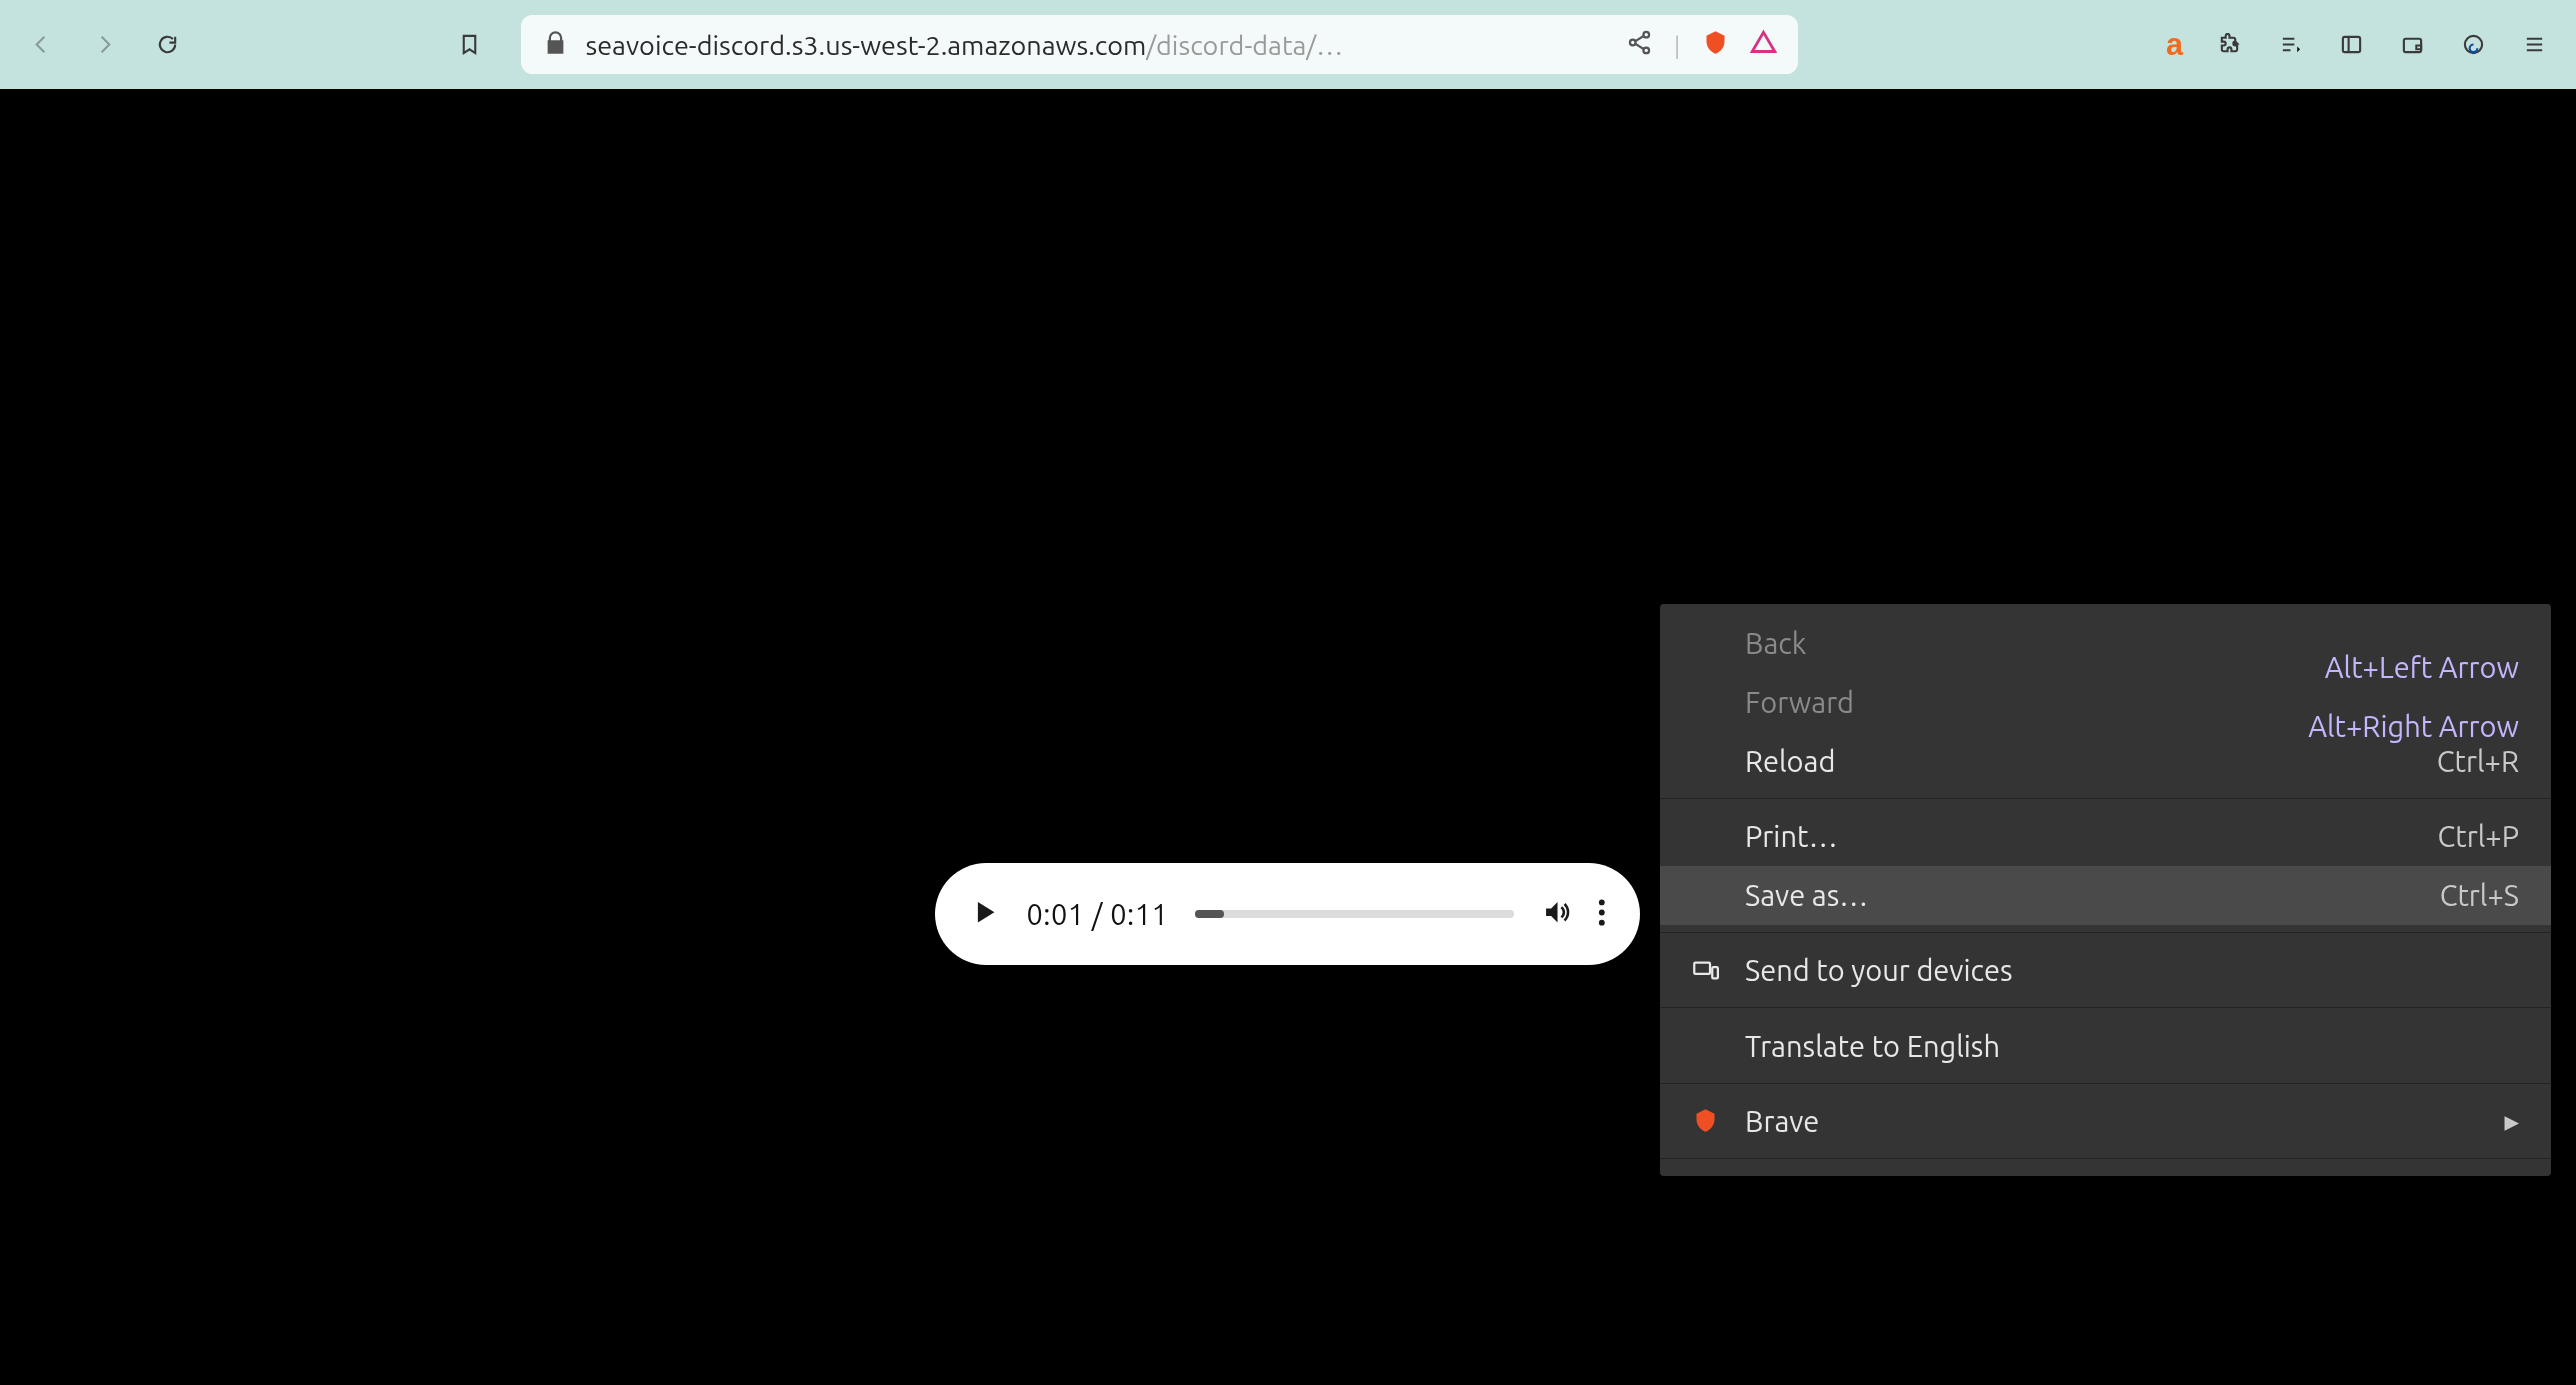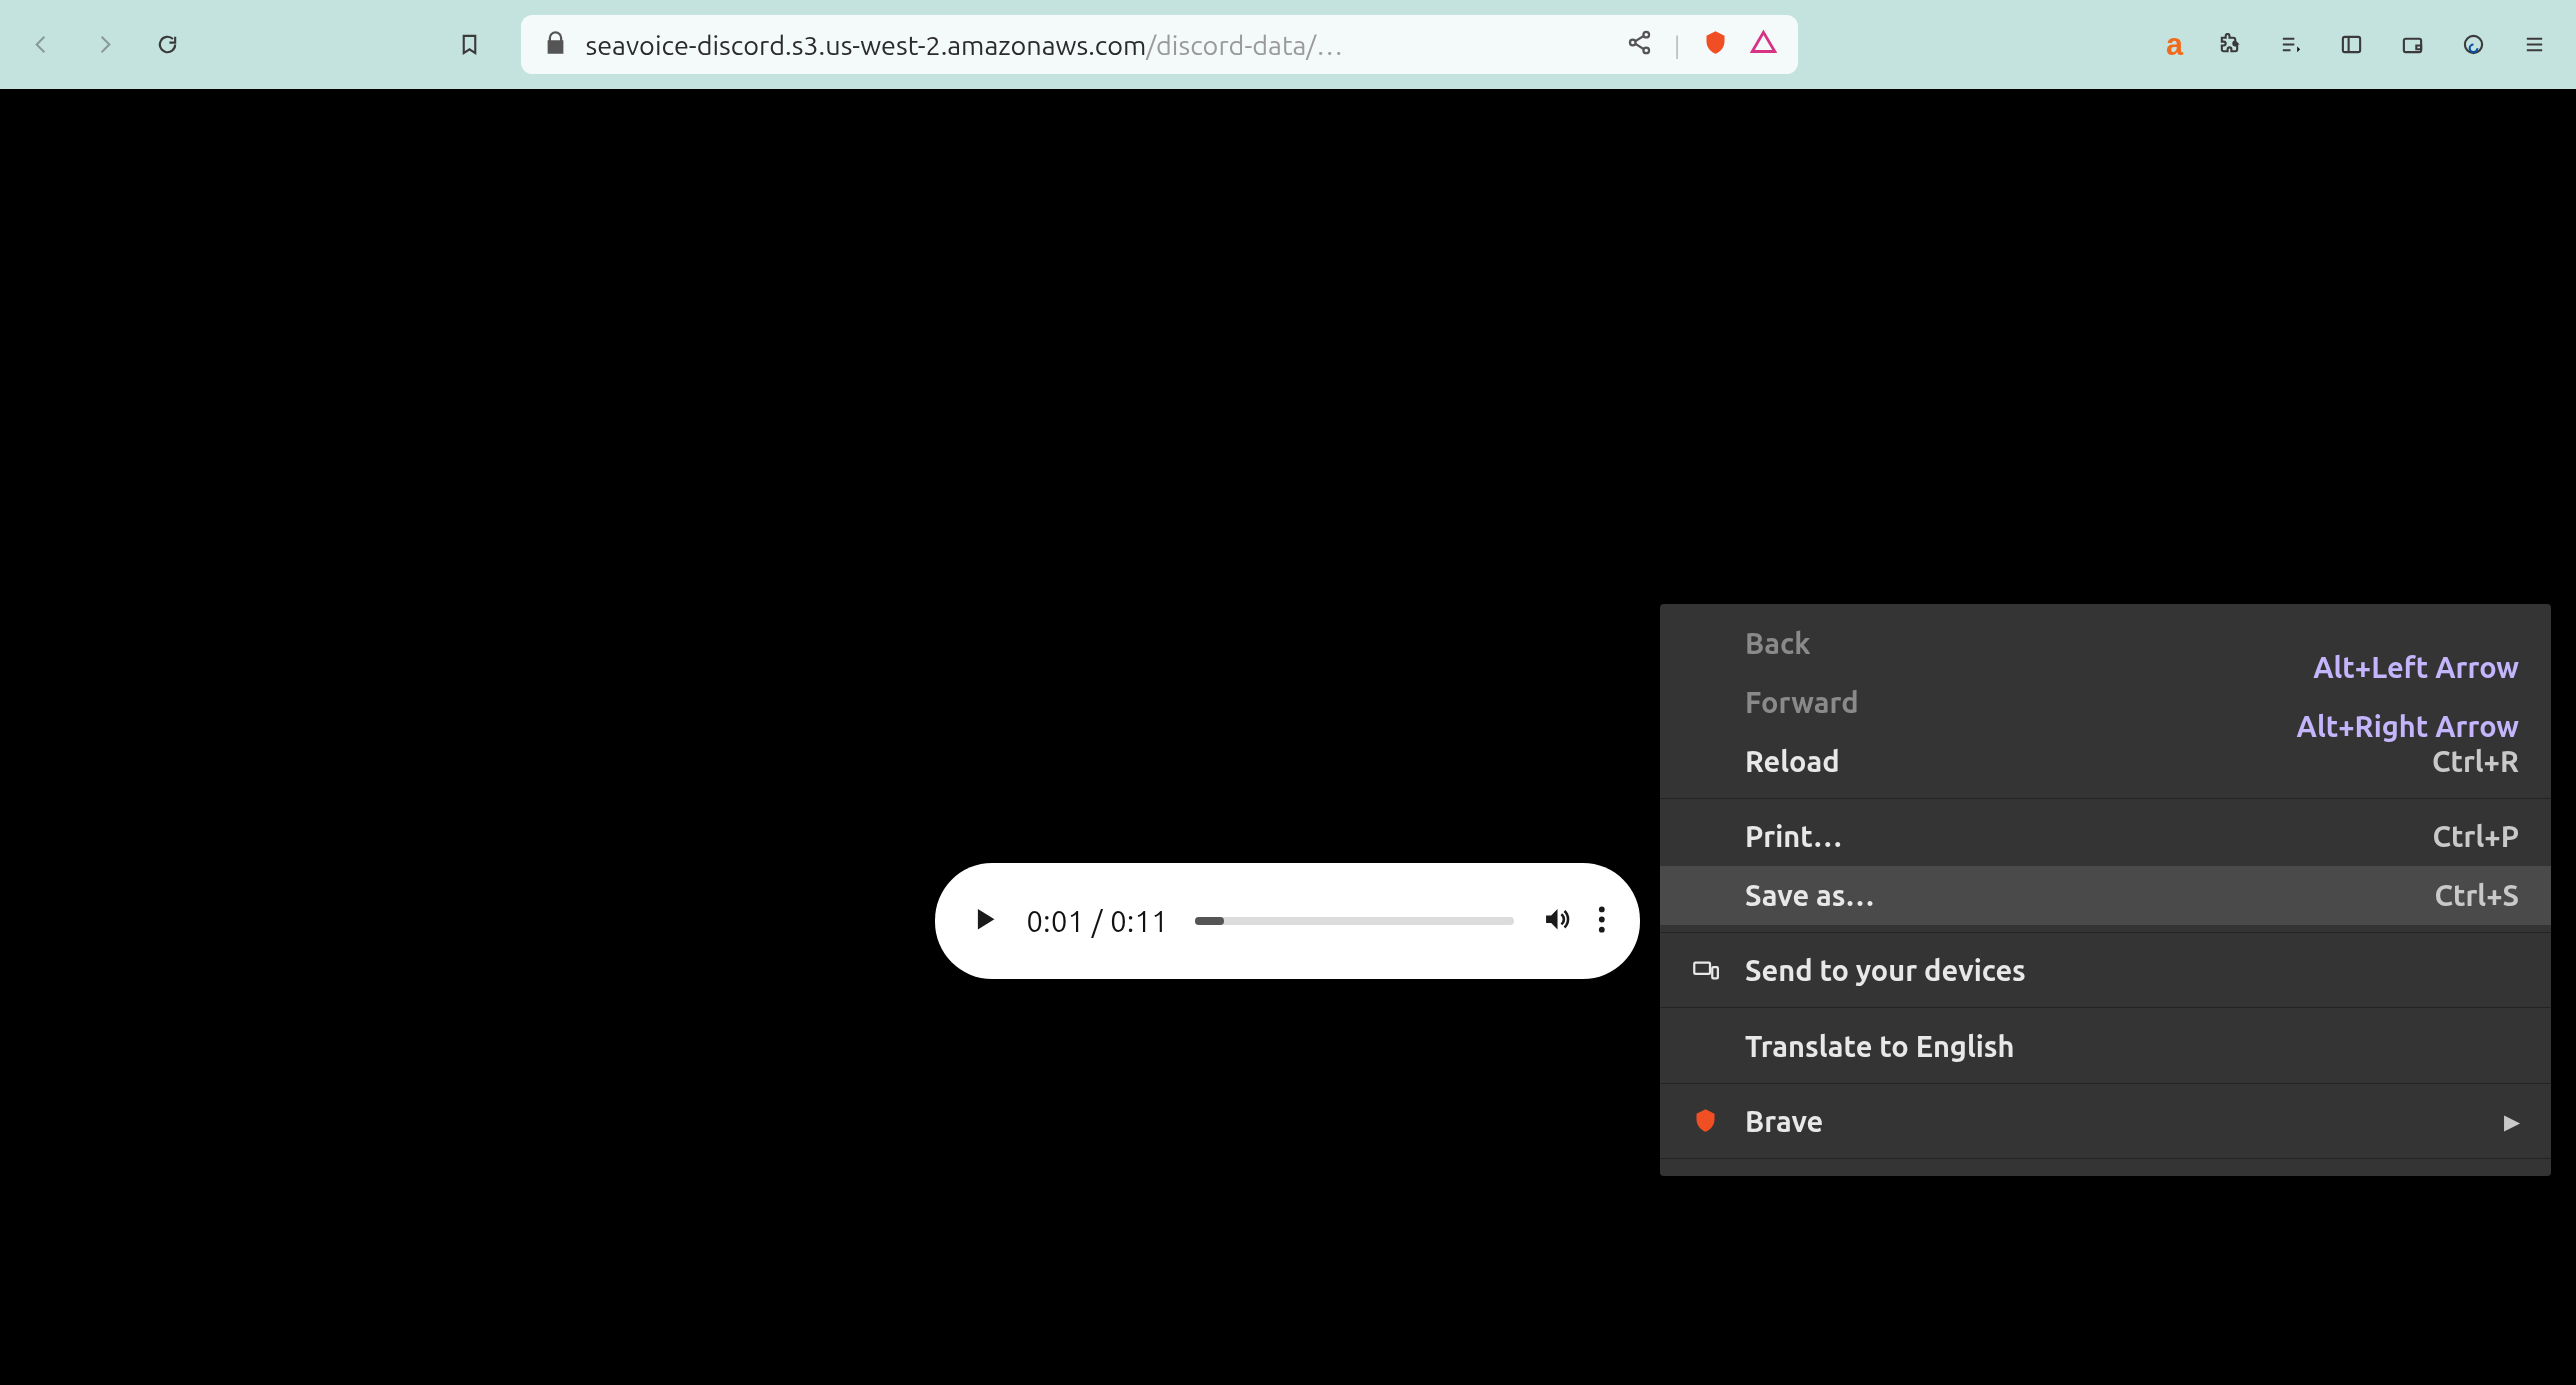--- a/index.html
+++ b/index.html
@@ -52,21 +52,21 @@
   
   .content {
     position: absolute; top: 89px; left:0; right:0; bottom:0;
     background: #000;
   }
 
   
   .audio-player {
     position: absolute;
     top: 774px; left: calc(50% - 353px);
-    width: 705px; height: 116px;
+    width: 705px; height: 102px;
     background: #fff;
     border-radius: 57px;
     display: flex; align-items: center;
     padding: 0 34px; gap: 27px;
   }
   .play-btn { cursor: pointer; }
   .play-btn svg { width:30.5px; height:30.5px; fill:#1a1a1a; }
   .time { font-size: 29px; color:#111; letter-spacing: 0.5px; }
   .progress {
     flex: 1; height: 7.6px; background: #dcdcdc; border-radius: 3.8px;
@@ -83,21 +83,20 @@
     position: absolute;
     top: 515px; left: 1660px;
     width: 891px;
     background: #343434;
     border-radius: 3.8px;
     box-shadow: 0 7.6px 23px rgba(0,0,0,.6);
     padding: 9.5px 0;
     font-size: 29px;
     color: #e8e8e8;
     z-index: 20;
-    font-weight: bold;
   }
   .context-menu .item {
     display:flex; align-items:center;
     height: 59px;
     padding: 0 32px 0 32px;
   }
   .context-menu .item .ic {
     width: 53px; display:flex; align-items:center; justify-content:flex-start;
   }
   .context-menu .item .ic svg { width:27px; height:27px; stroke:#e8e8e8; fill:none; stroke-width:2; }

